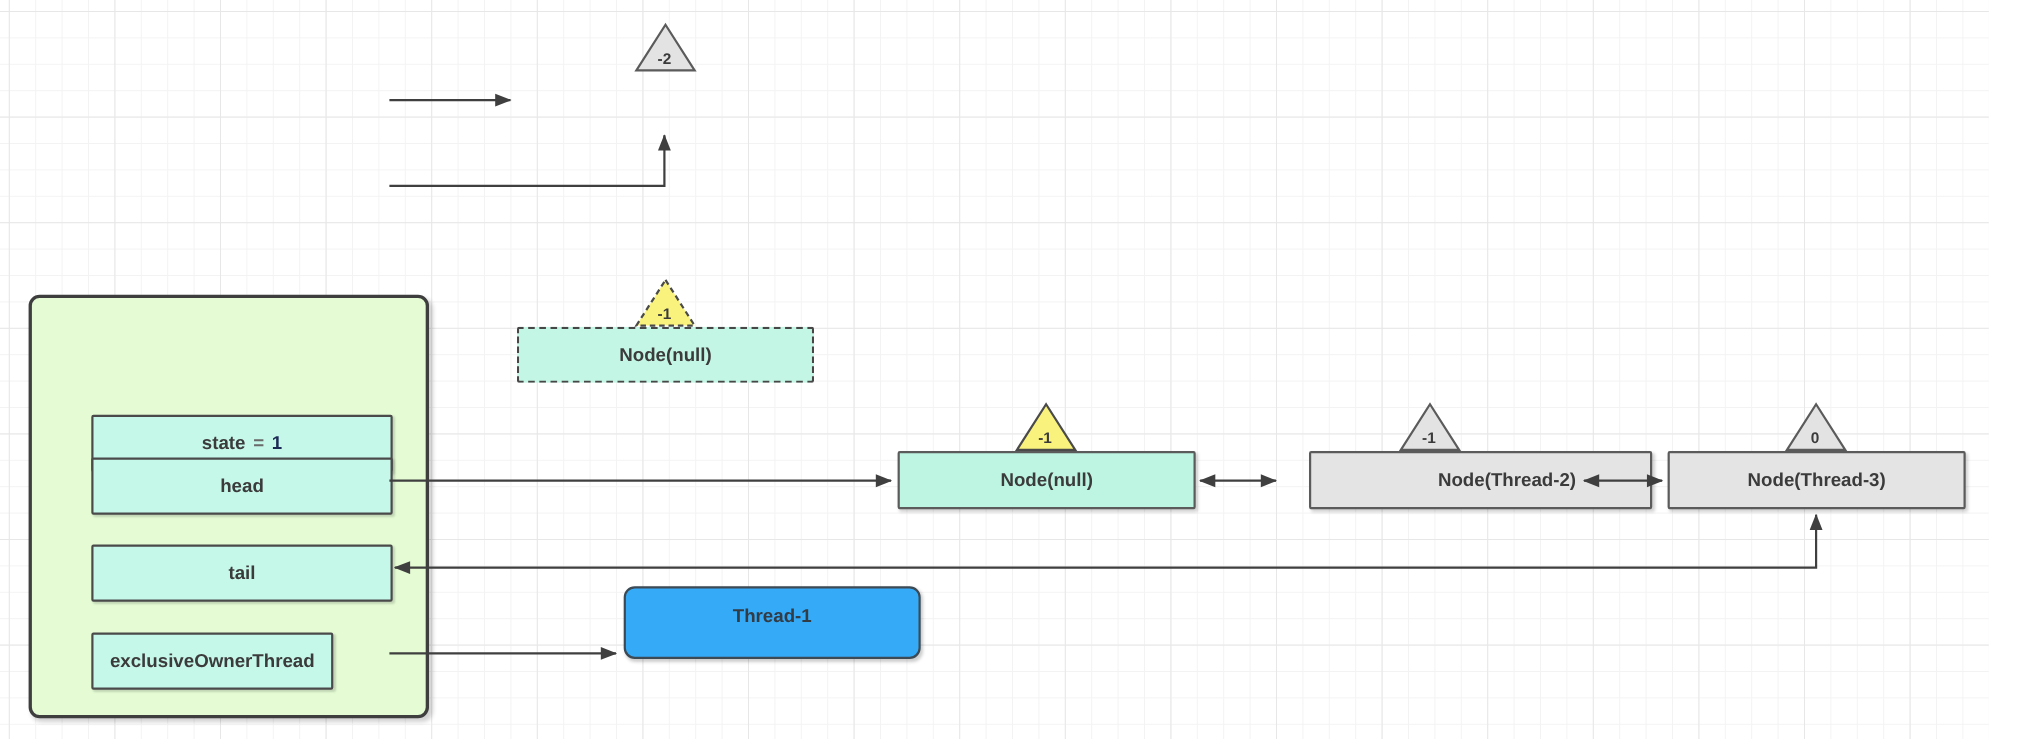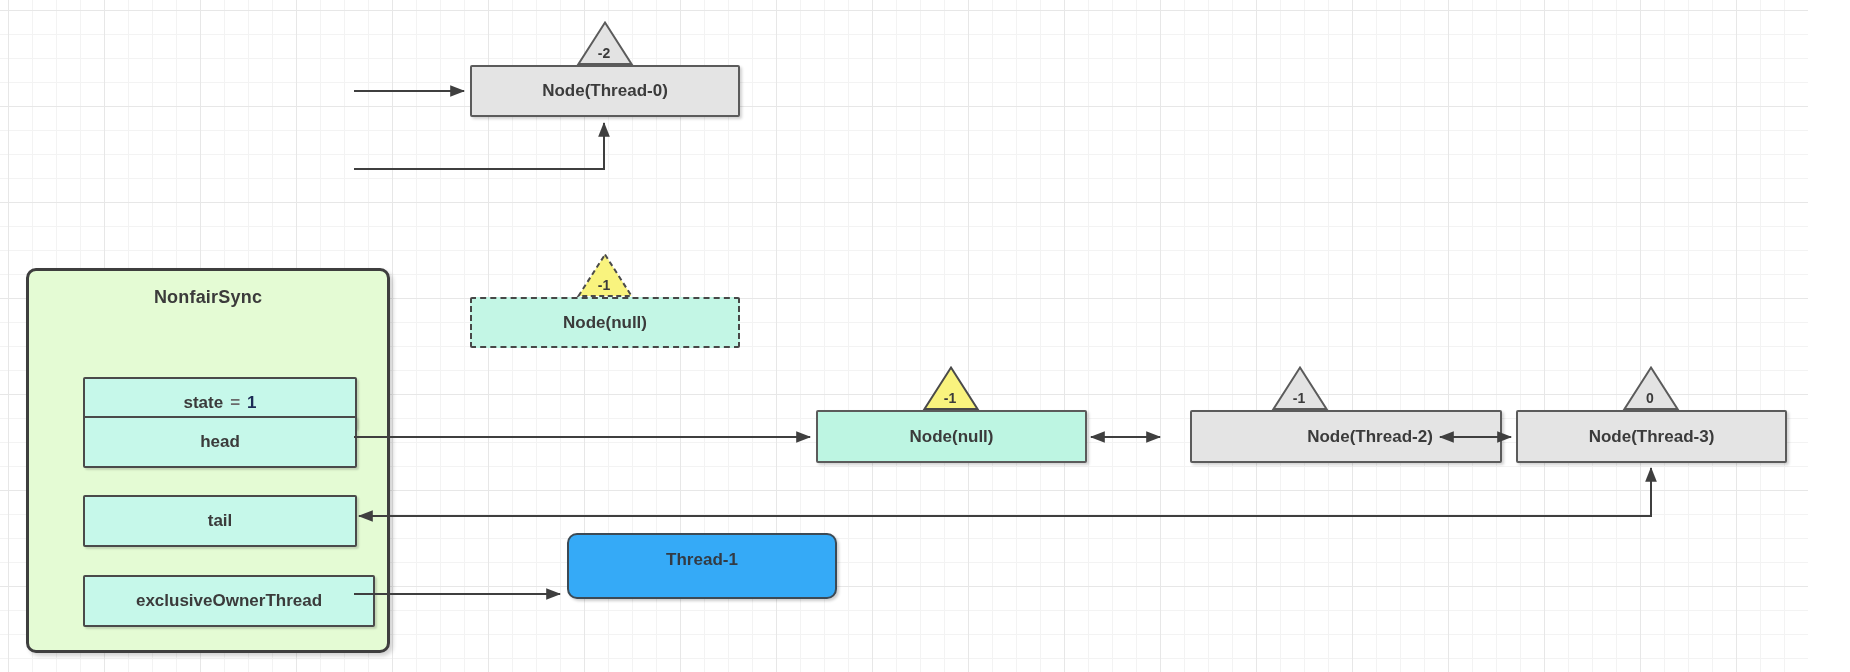--- a/index.html
+++ b/index.html
@@ -68,32 +68,30 @@
     <path d="M354,169 H604 V123" stroke="#3f3f3f" stroke-width="2" fill="none" marker-end="url(#ah)"></path>
     <path d="M354,437 H810" stroke="#3f3f3f" stroke-width="2" fill="none" marker-end="url(#ah)"></path>
     <path d="M359,516 H1651 V468" stroke="#3f3f3f" stroke-width="2" fill="none" marker-start="url(#ah)" marker-end="url(#ah)"></path>
     <path d="M354,594 H560" stroke="#3f3f3f" stroke-width="2" fill="none" marker-end="url(#ah)"></path>
     <path d="M1091,437 H1160" stroke="#3f3f3f" stroke-width="2" fill="none" marker-start="url(#ah)" marker-end="url(#ah)"></path>
     <path d="M1440,437 H1511" stroke="#3f3f3f" stroke-width="2" fill="none" marker-start="url(#ah)" marker-end="url(#ah)"></path>
   </svg>
 
 
   <div class="group" style="left:26px;top:268px;width:364px;height:385px;">
-    <div class="group-title" style="top:16px;">NonfairSync</div>
     <div class="field" style="left:54px;top:60px;width:274px;height:52px;line-height:48px;margin-top:46px;"><span>state</span><span class="eq">=</span><span class="state-value">1</span></div>
     <div class="field" style="left:54px;top:224px;width:274px;height:52px;line-height:48px;">tail</div>
     <div class="field" style="left:54px;top:145px;width:274px;height:52px;line-height:48px;">head</div>
-    <div class="field" style="left:54px;top:304px;width:292px;height:52px;line-height:48px;">exclusiveOwnerThread</div>
+    <div class="field" style="left:54px;top:304px;width:220px;height:52px;line-height:48px;">exclusiveOwnerThread</div>
   </div>
 
   <svg class="tri" style="left:575px;top:19px;" width="60" height="48" viewBox="0 0 60 48">
     <path class="t-gray" d="M30,3.5 L56.5,45 L3.5,45 Z" stroke-width="2"></path>
     <text x="29" y="39" text-anchor="middle">-2</text>
   </svg>
-  <div class="node gray" style="left:470px;top:65px;width:270px;height:52px;line-height:48px;">Node(Thread-0)</div>
 
   <svg class="tri" style="left:575px;top:251px;" width="60" height="48" viewBox="0 0 60 48">
     <path class="t-yellow t-dash" d="M30,3.5 L56.5,45 L3.5,45 Z" stroke-width="2"></path>
     <text x="29" y="39" text-anchor="middle">-1</text>
   </svg>
   <div class="node dashed" style="left:470px;top:297px;width:270px;height:51px;line-height:47px;">Node(null)</div>
 
   <svg class="tri" style="left:921px;top:364px;" width="60" height="48" viewBox="0 0 60 48">
     <path class="t-yellow" d="M30,3.5 L56.5,45 L3.5,45 Z" stroke-width="2"></path>
     <text x="29" y="39" text-anchor="middle">-1</text>

